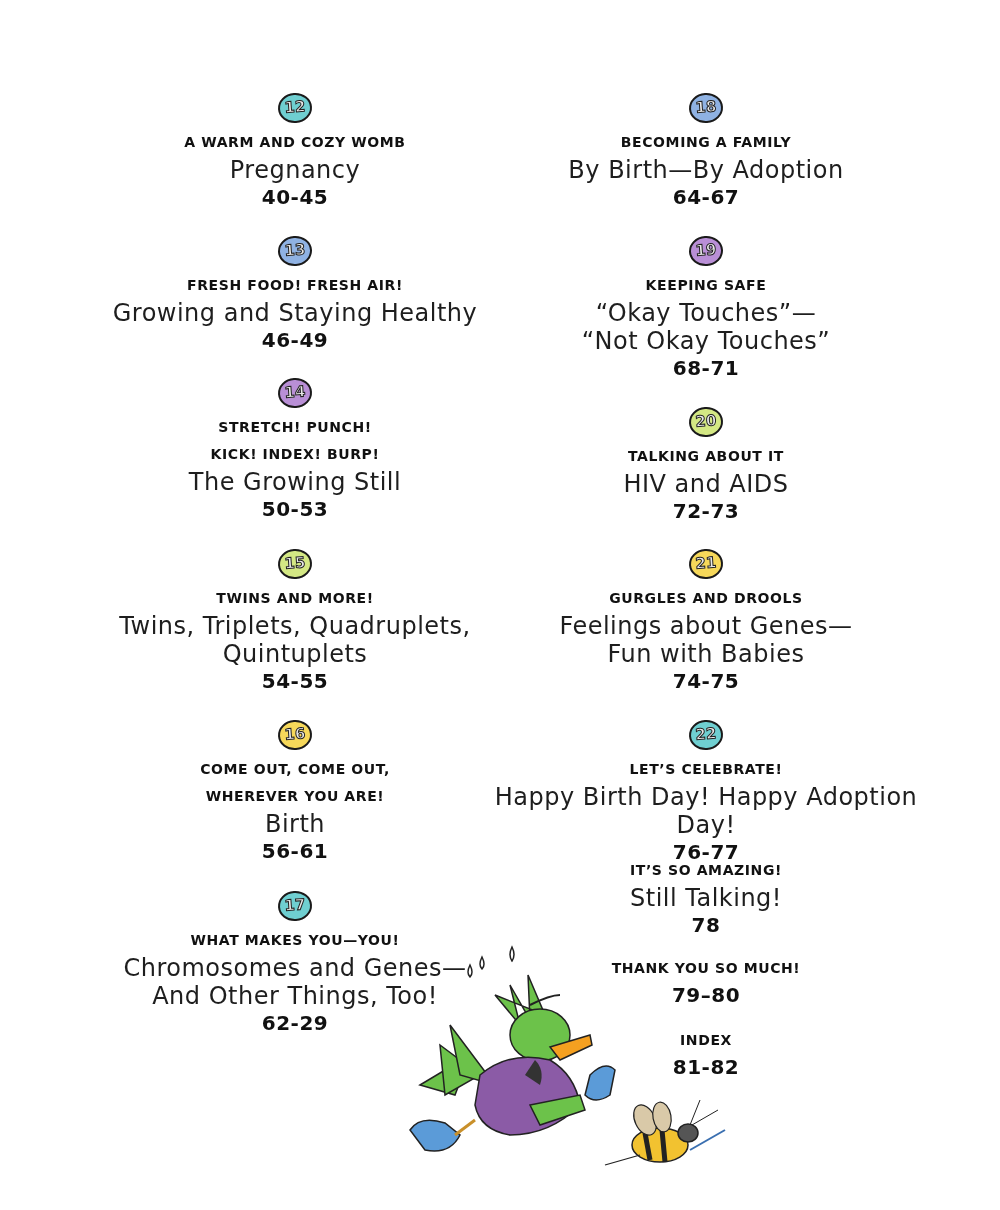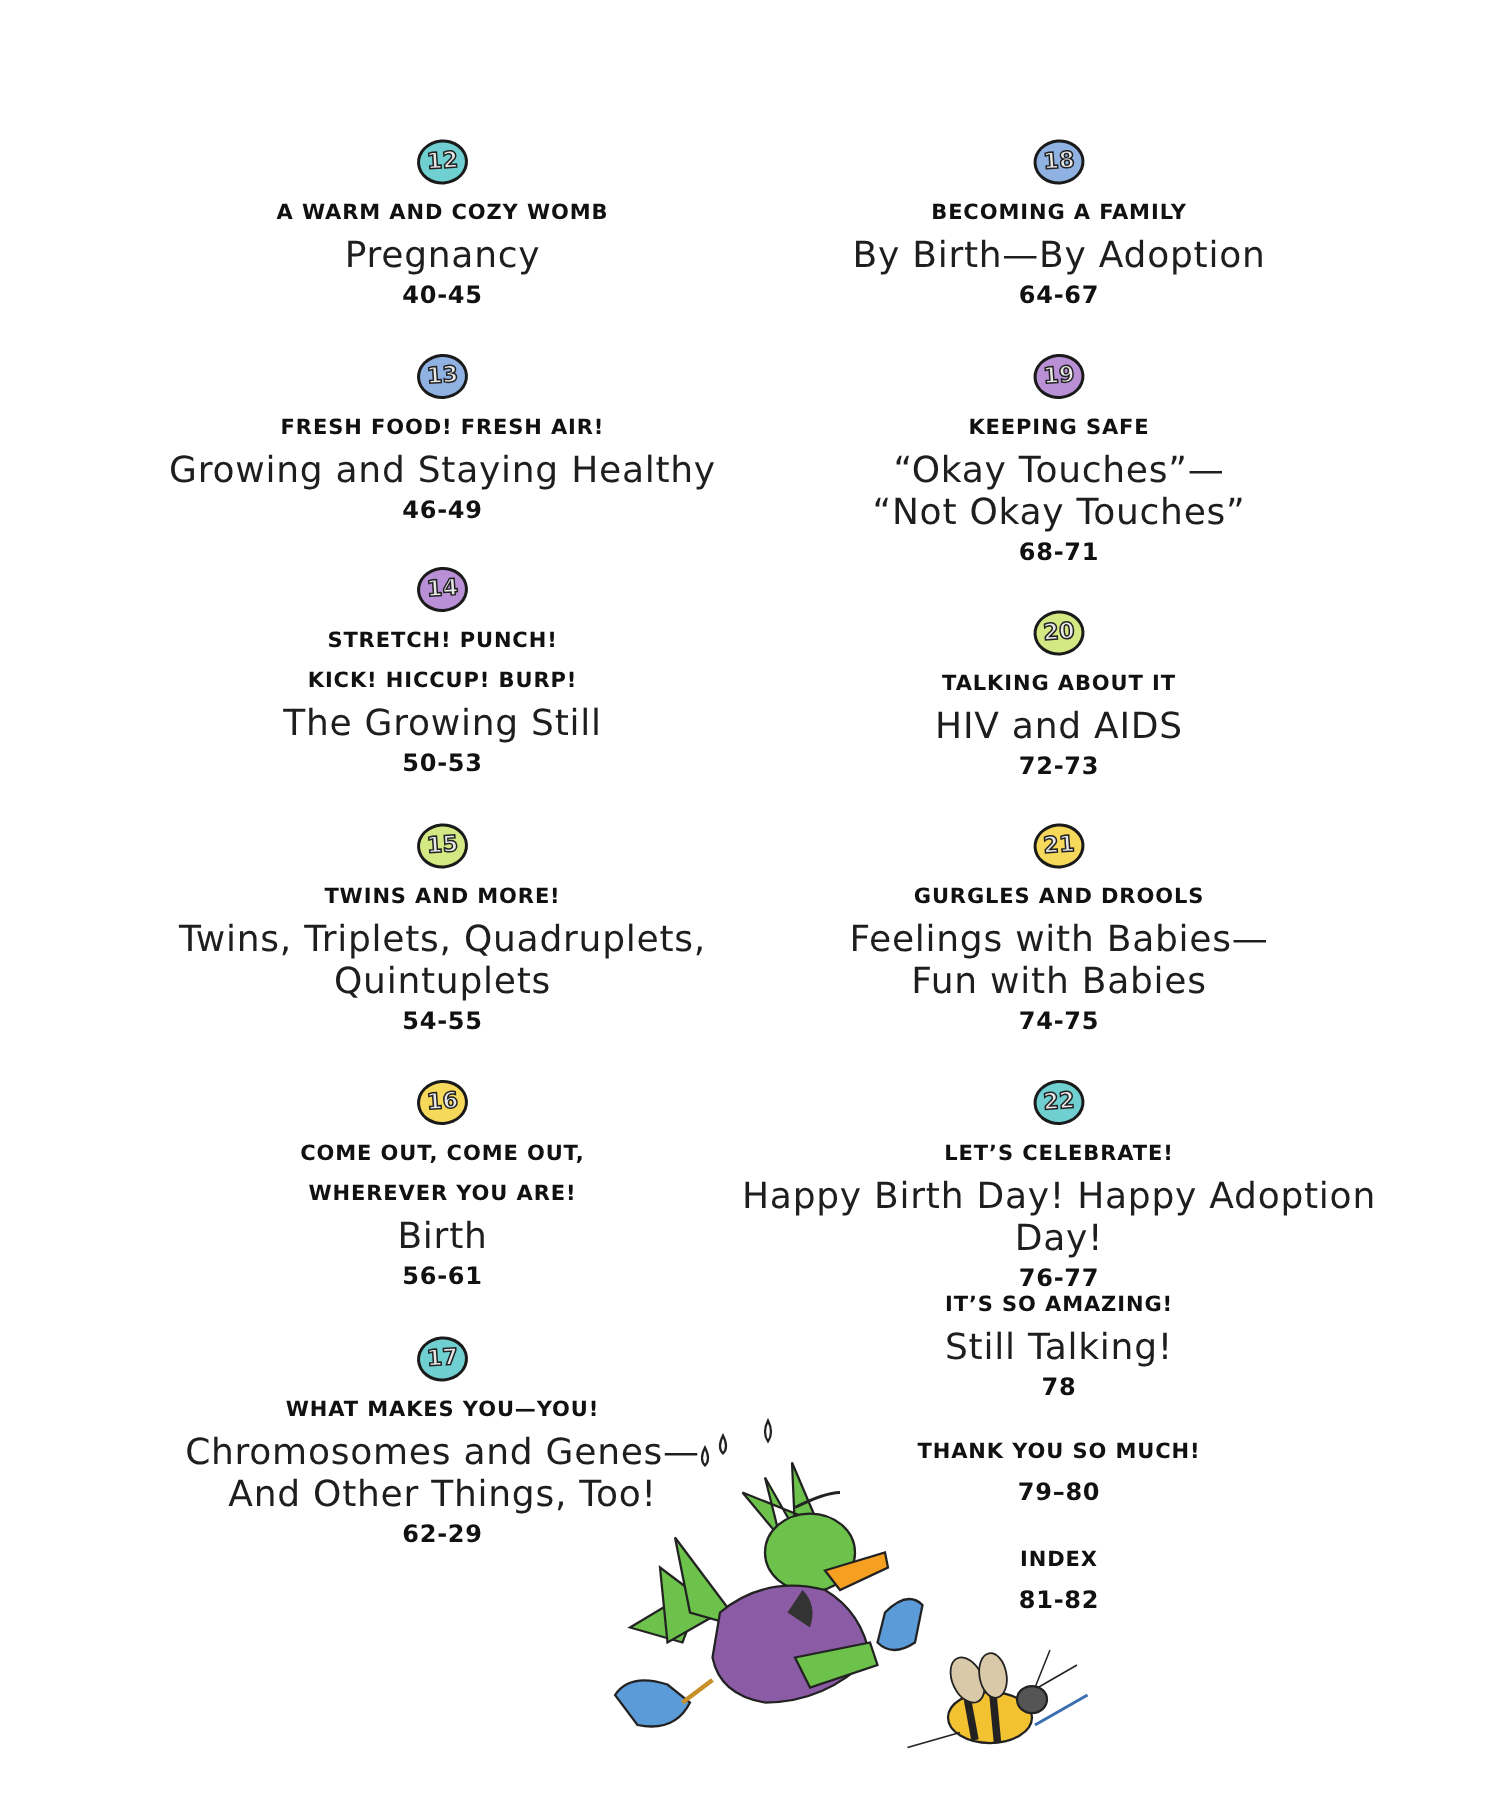--- a/index.html
+++ b/index.html
@@ -11,21 +11,21 @@
   .entry { position: absolute; left: 0; width: 440px; text-align: center; }
   .badge { display: block; margin: 0 auto 6px auto; width: 34px; height: 30px;
            border-radius: 50%; border: 2.5px solid #1a1a1a; box-sizing: border-box;
            font-family: "DejaVu Sans", sans-serif; font-size: 15px; font-weight: bold;
            line-height: 25px; color: #e8e8e8;
            -webkit-text-stroke: 1px #222; transform: rotate(-4deg); }
   .title { font-family: "DejaVu Sans", sans-serif; font-size: 14px; font-weight: bold;
            letter-spacing: 0.6px; line-height: 27px; color: #111; }
   .subtitle { font-family: "DejaVu Sans", sans-serif; font-size: 24px; line-height: 28px;
               color: #1e1e1e; letter-spacing: 0.5px; }
-  .pages { font-family: "DejaVu Sans", sans-serif; font-size: 16px; font-weight: bold;
+  .pages { font-family: "DejaVu Sans", sans-serif; font-size: 20px; font-weight: bold;
            line-height: 26px; color: #111; letter-spacing: 0.5px; }
   .illus { position: absolute; left: 400px; top: 935px; width: 340px; height: 245px; }
 </style>
 </head>
 <body>
 
 <div>
   <div class="col col-left">
     <div class="entry" style="top:93px">
       <span class="badge" style="background:#6fcfd1">12</span>
@@ -35,21 +35,21 @@
     </div>
     <div class="entry" style="top:236px">
       <span class="badge" style="background:#8fb2e3">13</span>
       <div class="title">FRESH FOOD! FRESH AIR!</div>
       <div class="subtitle">Growing and Staying Healthy</div>
       <div class="pages">46-49</div>
     </div>
     <div class="entry" style="top:378px">
       <span class="badge" style="background:#b98fd6">14</span>
       <div class="title">STRETCH! PUNCH!</div>
-      <div class="title">KICK! HICCUP! BURP!</div>
+      <div class="title">KICK! INDEX! BURP!</div>
       <div class="subtitle">The Growing Still</div>
       <div class="pages">50-53</div>
     </div>
     <div class="entry" style="top:549px">
       <span class="badge" style="background:#d4e884">15</span>
       <div class="title">TWINS AND MORE!</div>
       <div class="subtitle">Twins, Triplets, Quadruplets,</div>
       <div class="subtitle">Quintuplets</div>
       <div class="pages">54-55</div>
     </div>
@@ -85,21 +85,21 @@
     </div>
     <div class="entry" style="top:407px">
       <span class="badge" style="background:#d4e884">20</span>
       <div class="title">TALKING ABOUT IT</div>
       <div class="subtitle">HIV and AIDS</div>
       <div class="pages">72-73</div>
     </div>
     <div class="entry" style="top:549px">
       <span class="badge" style="background:#f6d85a">21</span>
       <div class="title">GURGLES AND DROOLS</div>
-      <div class="subtitle">Feelings with Babies—</div>
+      <div class="subtitle">Feelings about Genes—</div>
       <div class="subtitle">Fun with Babies</div>
       <div class="pages">74-75</div>
     </div>
     <div class="entry" style="top:720px">
       <span class="badge" style="background:#6fcfd1">22</span>
       <div class="title">LET’S CELEBRATE!</div>
       <div class="subtitle">Happy Birth Day! Happy Adoption Day!</div>
       <div class="pages">76-77</div>
     </div>
     <div class="entry" style="top:857px">

